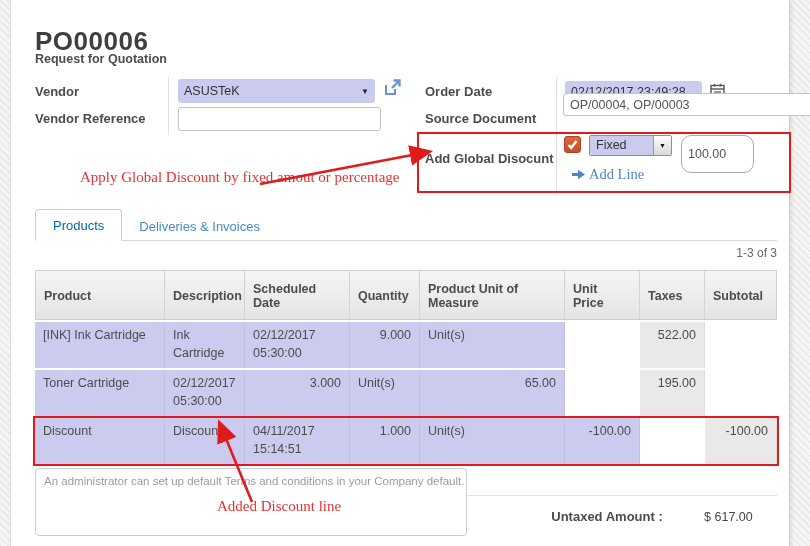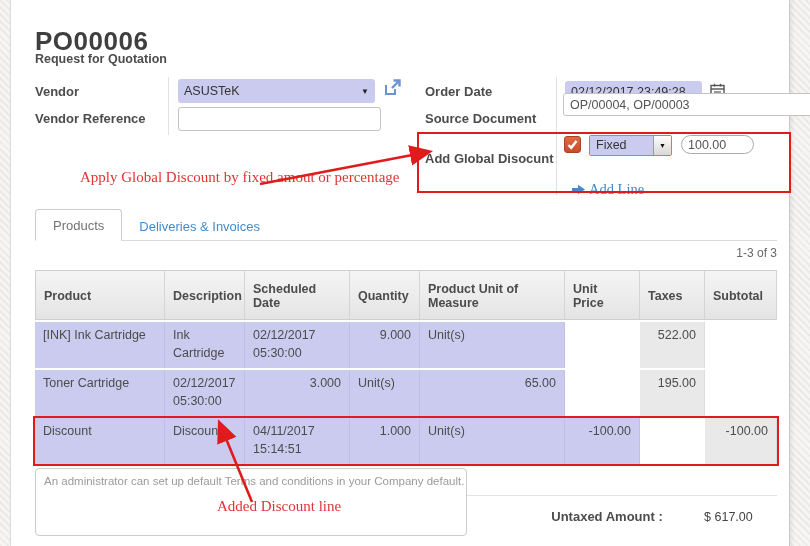--- a/index.html
+++ b/index.html
@@ -50,21 +50,21 @@
   .redbox { position:absolute; border:2px solid #e01b1b; z-index:5; pointer-events:none; }
   .rednote { position:absolute; font-family:"Liberation Serif","DejaVu Serif",serif;
              font-size:15px; color:#e03434; z-index:6; white-space:nowrap; }
   svg.arrows { position:absolute; left:0; top:0; width:810px; height:546px; z-index:6; pointer-events:none; }
 
   
   .tabstrip { position:absolute; left:35px; top:210px; width:742px; height:31px;
               border-bottom:1px solid #d9d9d9; display:flex; align-items:flex-end; }
   .tab { font-size:13px; padding:8px 17px 7px; margin-bottom:-1px; }
   .tab.active { background:#fff; border:1px solid #ccc; border-bottom:1px solid #fff;
-                border-radius:4px 4px 0 0; color:#737373; }
+                border-radius:4px 4px 0 0; color:#0369a1; }
   .tab.inactive { color:#428bca; }
 
   .pager { position:absolute; top:246px; right:33px; font-size:12px; color:#666; }
 
   
   .tbl { position:absolute; left:35px; top:270px; width:742px; font-size:12.5px; color:#4c4c4c; }
   .thead, .trow { display:grid; grid-template-columns:130px 80px 105px 70px 145px 75px 65px 72px; }
   .thead > div { background:linear-gradient(#f5f5f5,#e4e4e4);
                  border-top:1px solid #cfcfcf; border-bottom:1px solid #cfcfcf;
                  border-right:1px solid #d4d4d4; padding:11px 8px 9px; font-weight:bold;
@@ -139,22 +139,22 @@
 <div class="abs lbl" style="left:425px; top:151px;">Add Global Disocunt</div>
 <div class="abs chk" style="left:564px; top:136px;">
   <svg width="11" height="11" viewBox="0 0 11 11">
       <polyline points="1.5,6 4.2,8.8 9.5,2" fill="none" stroke="#fff" stroke-width="2.4"></polyline>
     </svg>
 </div>
 <div class="abs select" style="left:589px; top:135px;">
   <div class="val">Fixed</div>
   <div class="btn">▼</div>
 </div>
-<input class="abs input-box" style="left: 681px; top: 135px; width: 73px; height: 19px; border-color: rgb(169, 171, 176); border-radius: 10px;" value="100.00">
-<div class="abs addline" style="left:572px; top:166px;margin-top:15px;">
+<input class="abs input-box" style="left: 681px; top: 135px; width: 73px; height: 38px; border-color: rgb(169, 171, 176); border-radius: 10px;" value="100.00">
+<div class="abs addline" style="left:572px; top:166px;">
   <svg width="13" height="11" viewBox="0 0 13 11">
       <path d="M0 4 h6 v-3.3 L13 5.5 6 10.3 v-3.3 h-6 z" fill="#4a86c8"></path>
     </svg>
   <span>Add Line</span>
 </div>
 
 <div class="redbox" style="left:417px; top:132px; width:374px; height:61px;"></div>
 <div class="rednote" style="left:80px; top:169px;">Apply Global Discount by fixed amout or percentage</div>
 
 <div class="tabstrip">

